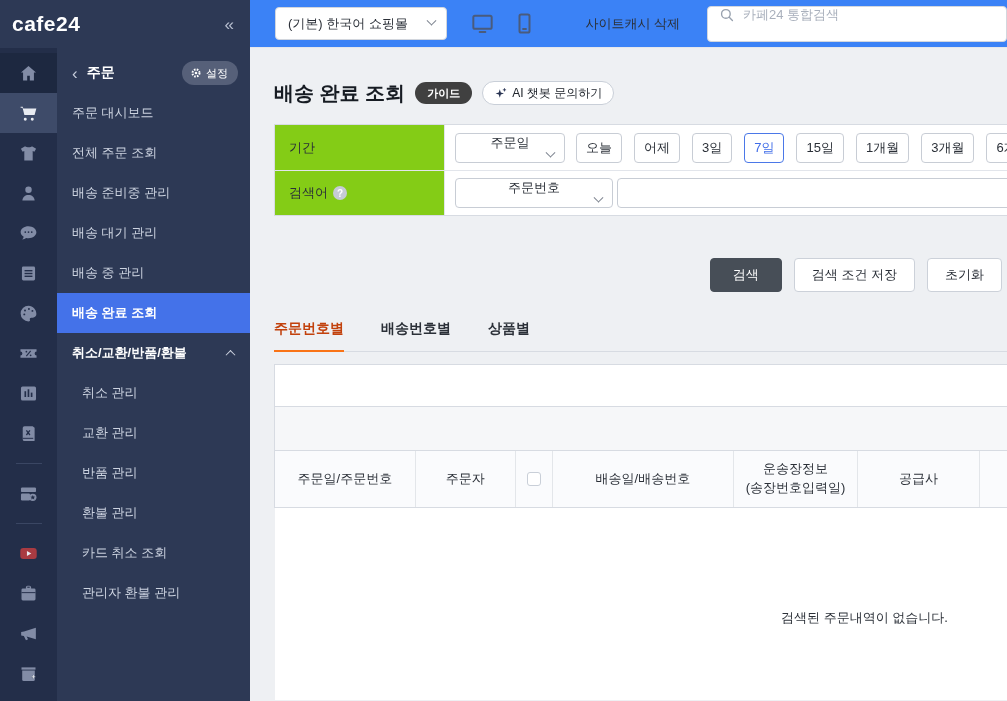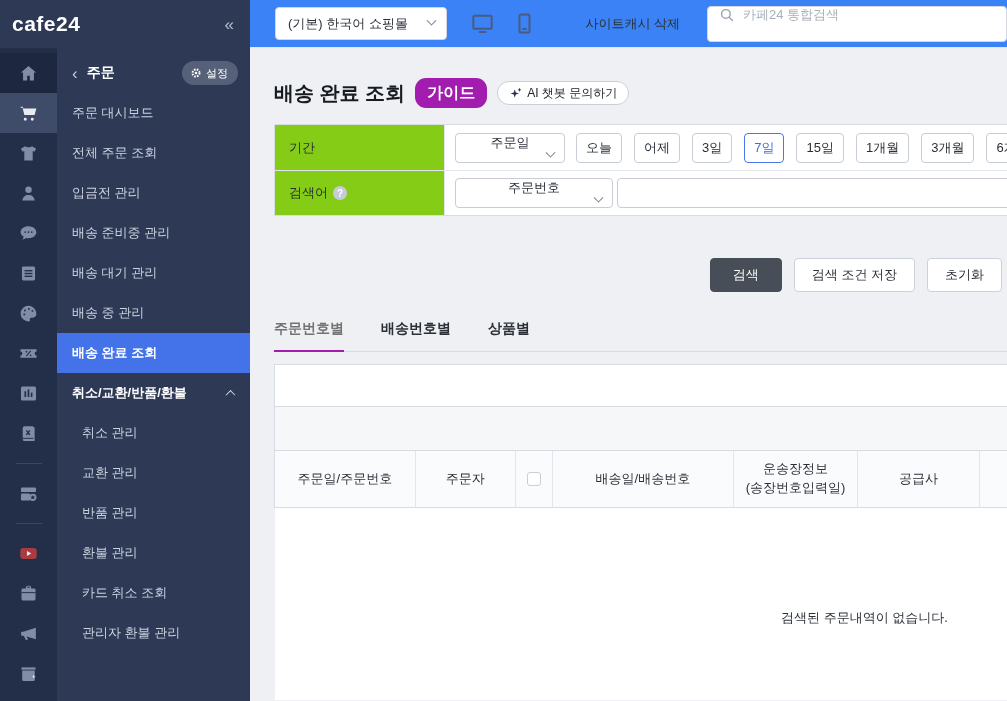--- a/index.html
+++ b/index.html
@@ -38,21 +38,21 @@
   .chev-down { width:7px; height:7px; border-right:1.5px solid #7b828e; border-bottom:1.5px solid #7b828e; transform:rotate(45deg) translate(-2px,-2px); margin-left:auto; flex-shrink:0; }
   .device-icons { display:flex; gap:17px; margin-left:23px; }
   .device-icons svg { display:block; cursor:pointer; }
   .cache-link { margin-left:auto; font-size:13px; color:#2b3038; cursor:pointer; white-space:nowrap; }
   .global-search { margin-left:27px; width:300px; height:36px; border:1px solid #d3d7de; border-radius:4px; background:#fff; display:flex; align-items:flex-start; padding:0 11px; gap:8px; flex-shrink:0; }
   .global-search input { border:none; outline:none; flex:1; font-size:13px; font-family:inherit; color:#2b3038; }
   .global-search input::placeholder { color:#a9b0bc; }
   .content { position:absolute; top:48px; left:0; right:0; bottom:0; padding-left:24px; }
   .title-row { margin-top:31px; display:flex; align-items:center; gap:10px; height:28px; }
   .page-title { font-size:20px; font-weight:700; color:#171c23; }
-  .guide-badge { background:#a21caf; color:#fff; font-size:16px; font-weight:700; height:30px; padding:0 12px; border-radius:11px; display:flex; align-items:center; cursor:pointer; }
+  .guide-badge { background:#404040; color:#fff; font-size:11px; font-weight:700; height:22px; padding:0 12px; border-radius:11px; display:flex; align-items:center; cursor:pointer; }
   .ai-btn { height:24px; border:1px solid #c9cfd8; border-radius:12px; background:#fff; display:flex; align-items:center; gap:5px; padding:0 11px; font-size:12px; color:#20252c; cursor:pointer; }
   
   .filter-table { margin-top:17px; width:1180px; border:1px solid #d7dbe2; background:#fff; }
   .f-row { display:flex; height:45px; align-items:stretch; }
   .f-row + .f-row { border-top:1px solid #e2e5eb; }
   .f-label { width:170px; flex-shrink:0; background:#84cc16; border-right:1px solid #e2e5eb; display:flex; align-items:center; gap:5px; padding-left:14px; font-size:13px; }
   .f-controls { flex:1; display:flex; align-items:center; padding-left:10px; }
   .select-box { height:30px; border:1px solid #c8cdd5; border-radius:4px; background:#fff; display:flex; align-items:center; padding:0 10px; font-size:13px; cursor:pointer; flex-shrink:0;flex-direction:column; }
   .period-btns { display:flex; gap:12px; margin-left:11px; }
   .pbtn { height:30px; padding:0 9px; border:1px solid #c8cdd5; border-radius:4px; background:#fff; font-size:13px; font-family:inherit; color:#2b3038; cursor:pointer; white-space:nowrap; }
@@ -60,21 +60,21 @@
   .q-icon { width:14px; height:14px; border-radius:50%; background:#c6cbd6; color:#fff; font-size:10px; font-weight:700; display:inline-flex; align-items:center; justify-content:center; }
   .keyword-input { margin-left:4px; height:30px; width:520px; border:1px solid #c8cdd5; border-radius:4px; font-size:13px; font-family:inherit; padding:0 9px; outline:none; }
   
   .actions-row { width:733px; margin-top:42px; display:flex; justify-content:flex-end; gap:12px; padding-right:5px; }
   .btn { height:34px; border-radius:4px; font-size:13px; font-family:inherit; cursor:pointer; }
   .btn-dark { background:#474e57; color:#fff; border:1px solid #474e57; width:72px; }
   .btn-light { background:#fff; border:1px solid #ccd1d9; color:#2b3038; padding:0 17px; }
   
   .tabs-row { width:733px; margin-top:26px; border-bottom:1px solid #d7dbe2; display:flex; gap:37px; }
   .tab { padding-bottom:12px; font-size:14px; font-weight:700; color:#2b3038; cursor:pointer; line-height:20px; }
-  .tab.active { color:#737373; border-bottom:2px solid #a21caf; margin-bottom:-1px; }
+  .tab.active { color:#c2410c; border-bottom:2px solid #f97316; margin-bottom:-1px; }
   
   .grid-card { margin-top:12px; width:1180px; }
   .toolbar-white { height:43px; background:#fff; border:1px solid #d7dbe2; }
   .toolbar-gray { height:43px; background:#f6f7f9; border-left:1px solid #d7dbe2; border-right:1px solid #d7dbe2; }
   .thead { height:58px; background:#fafbfd; border:1px solid #d7dbe2; display:flex; }
   .th { border-right:1px solid #e3e6ea; display:flex; flex-direction:column; align-items:center; justify-content:center; font-size:13px; color:#2b3038; text-align:center; line-height:1.45; }
   .th:last-child { border-right:none; }
   .th-check { width:14px; height:14px; border:1px solid #c9cfd8; border-radius:3px; background:#fff; cursor:pointer; }
   .tbody { background:#fff; height:192px; position:relative; border-left:1px solid #eef0f3; }
   .empty-msg { position:absolute; top:101px; left:0; right:0; text-align:center; font-size:13px; color:#2b3038; }
@@ -208,23 +208,20 @@
         </span>
       </div>
       <div id="menu-list">
           <div class="menu-item">
             <span>주문 대시보드</span>
           </div>
           <div class="menu-item">
             <span>전체 주문 조회</span>
           </div>
           <div class="menu-item">
-            <span>입금전 관리</span>
-          </div>
-          <div class="menu-item">
             <span>배송 준비중 관리</span>
           </div>
           <div class="menu-item">
             <span>배송 대기 관리</span>
           </div>
           <div class="menu-item">
             <span>배송 중 관리</span>
           </div>
           <div class="menu-item active">
             <span>배송 완료 조회</span>

